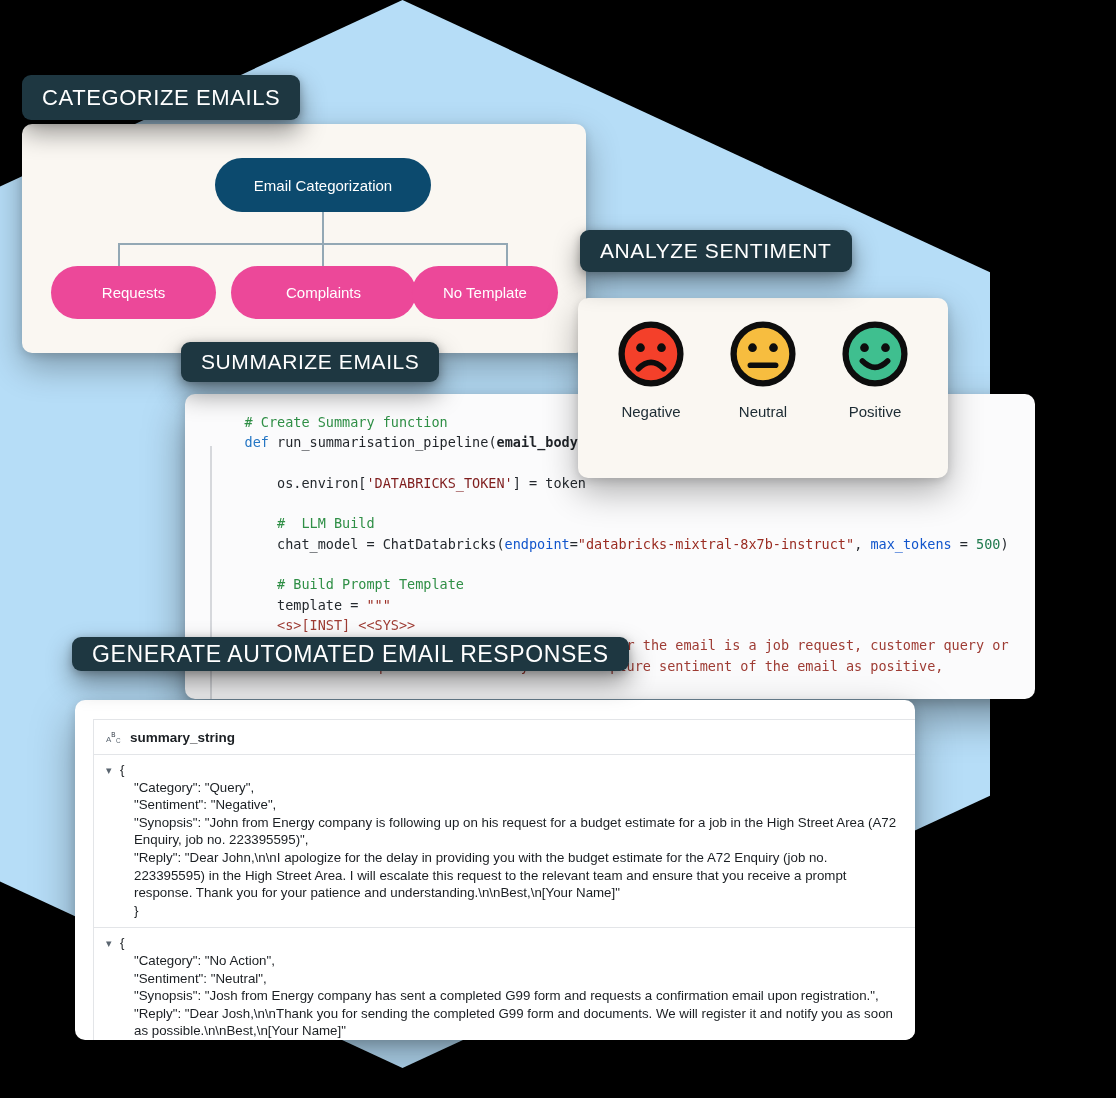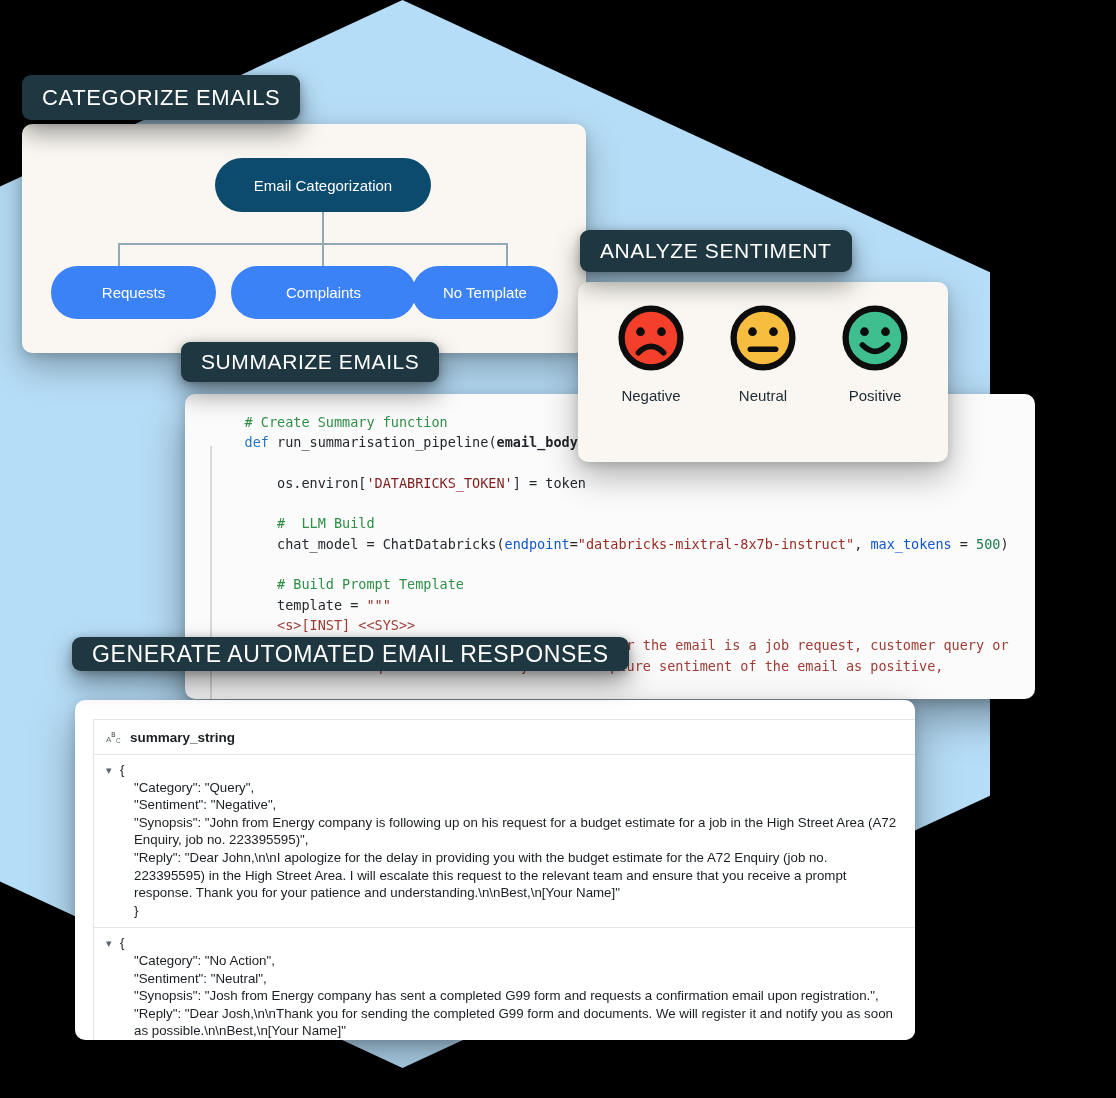--- a/index.html
+++ b/index.html
@@ -48,37 +48,37 @@
   .node-root {
     position: absolute;
     left: 193px; top: 34px; width: 216px; height: 54px;
     background: #0c4a6e; color: #fff;
     border-radius: 27px;
     display: flex; align-items: center; justify-content: center;
     font-size: 15px;
   }
   .node-leaf {
     position: absolute; top: 142px; height: 53px;
-    background: #3b82f6; color: #fff;
+    background: #ec4899; color: #fff;
     border-radius: 27px;
     display: flex; align-items: center; justify-content: center;
     font-size: 15px;
   }
   #leaf-0 { left: 29px;  width: 165px; }
   #leaf-1 { left: 209px; width: 185px; }
   #leaf-2 { left: 390px; width: 146px; }
   .connector { position: absolute; background: #93a8b5; }
   #conn-vert-top  { left: 300px; top: 88px;  width: 2px;  height: 32px; }
   #conn-horiz     { left: 96px;  top: 119px; width: 390px; height: 2px; }
   #conn-v-l       { left: 96px;  top: 119px; width: 2px;  height: 25px; }
   #conn-v-m       { left: 300px; top: 119px; width: 2px;  height: 25px; }
   #conn-v-r       { left: 484px; top: 119px; width: 2px;  height: 25px; }
 
   
-  #sentiment-card { left: 578px; top: 282px; width: 370px; height: 180px; z-index: 30; }
+  #sentiment-card { left: 578px; top: 298px; width: 370px; height: 180px; z-index: 30; }
   .faces { display: flex; justify-content: center; gap: 42px; padding-top: 21px; }
   .face-item { display: flex; flex-direction: column; align-items: center; }
   .face-svg { width: 70px; height: 70px; display:block; }
   .face-label { margin-top: 14px; font-size: 15px; color: #1c2b33; }
 
   
   #code-card {
     position: absolute;
     left: 185px; top: 394px; width: 850px; height: 305px;
     background: #fbfbfc; border-radius: 10px;

